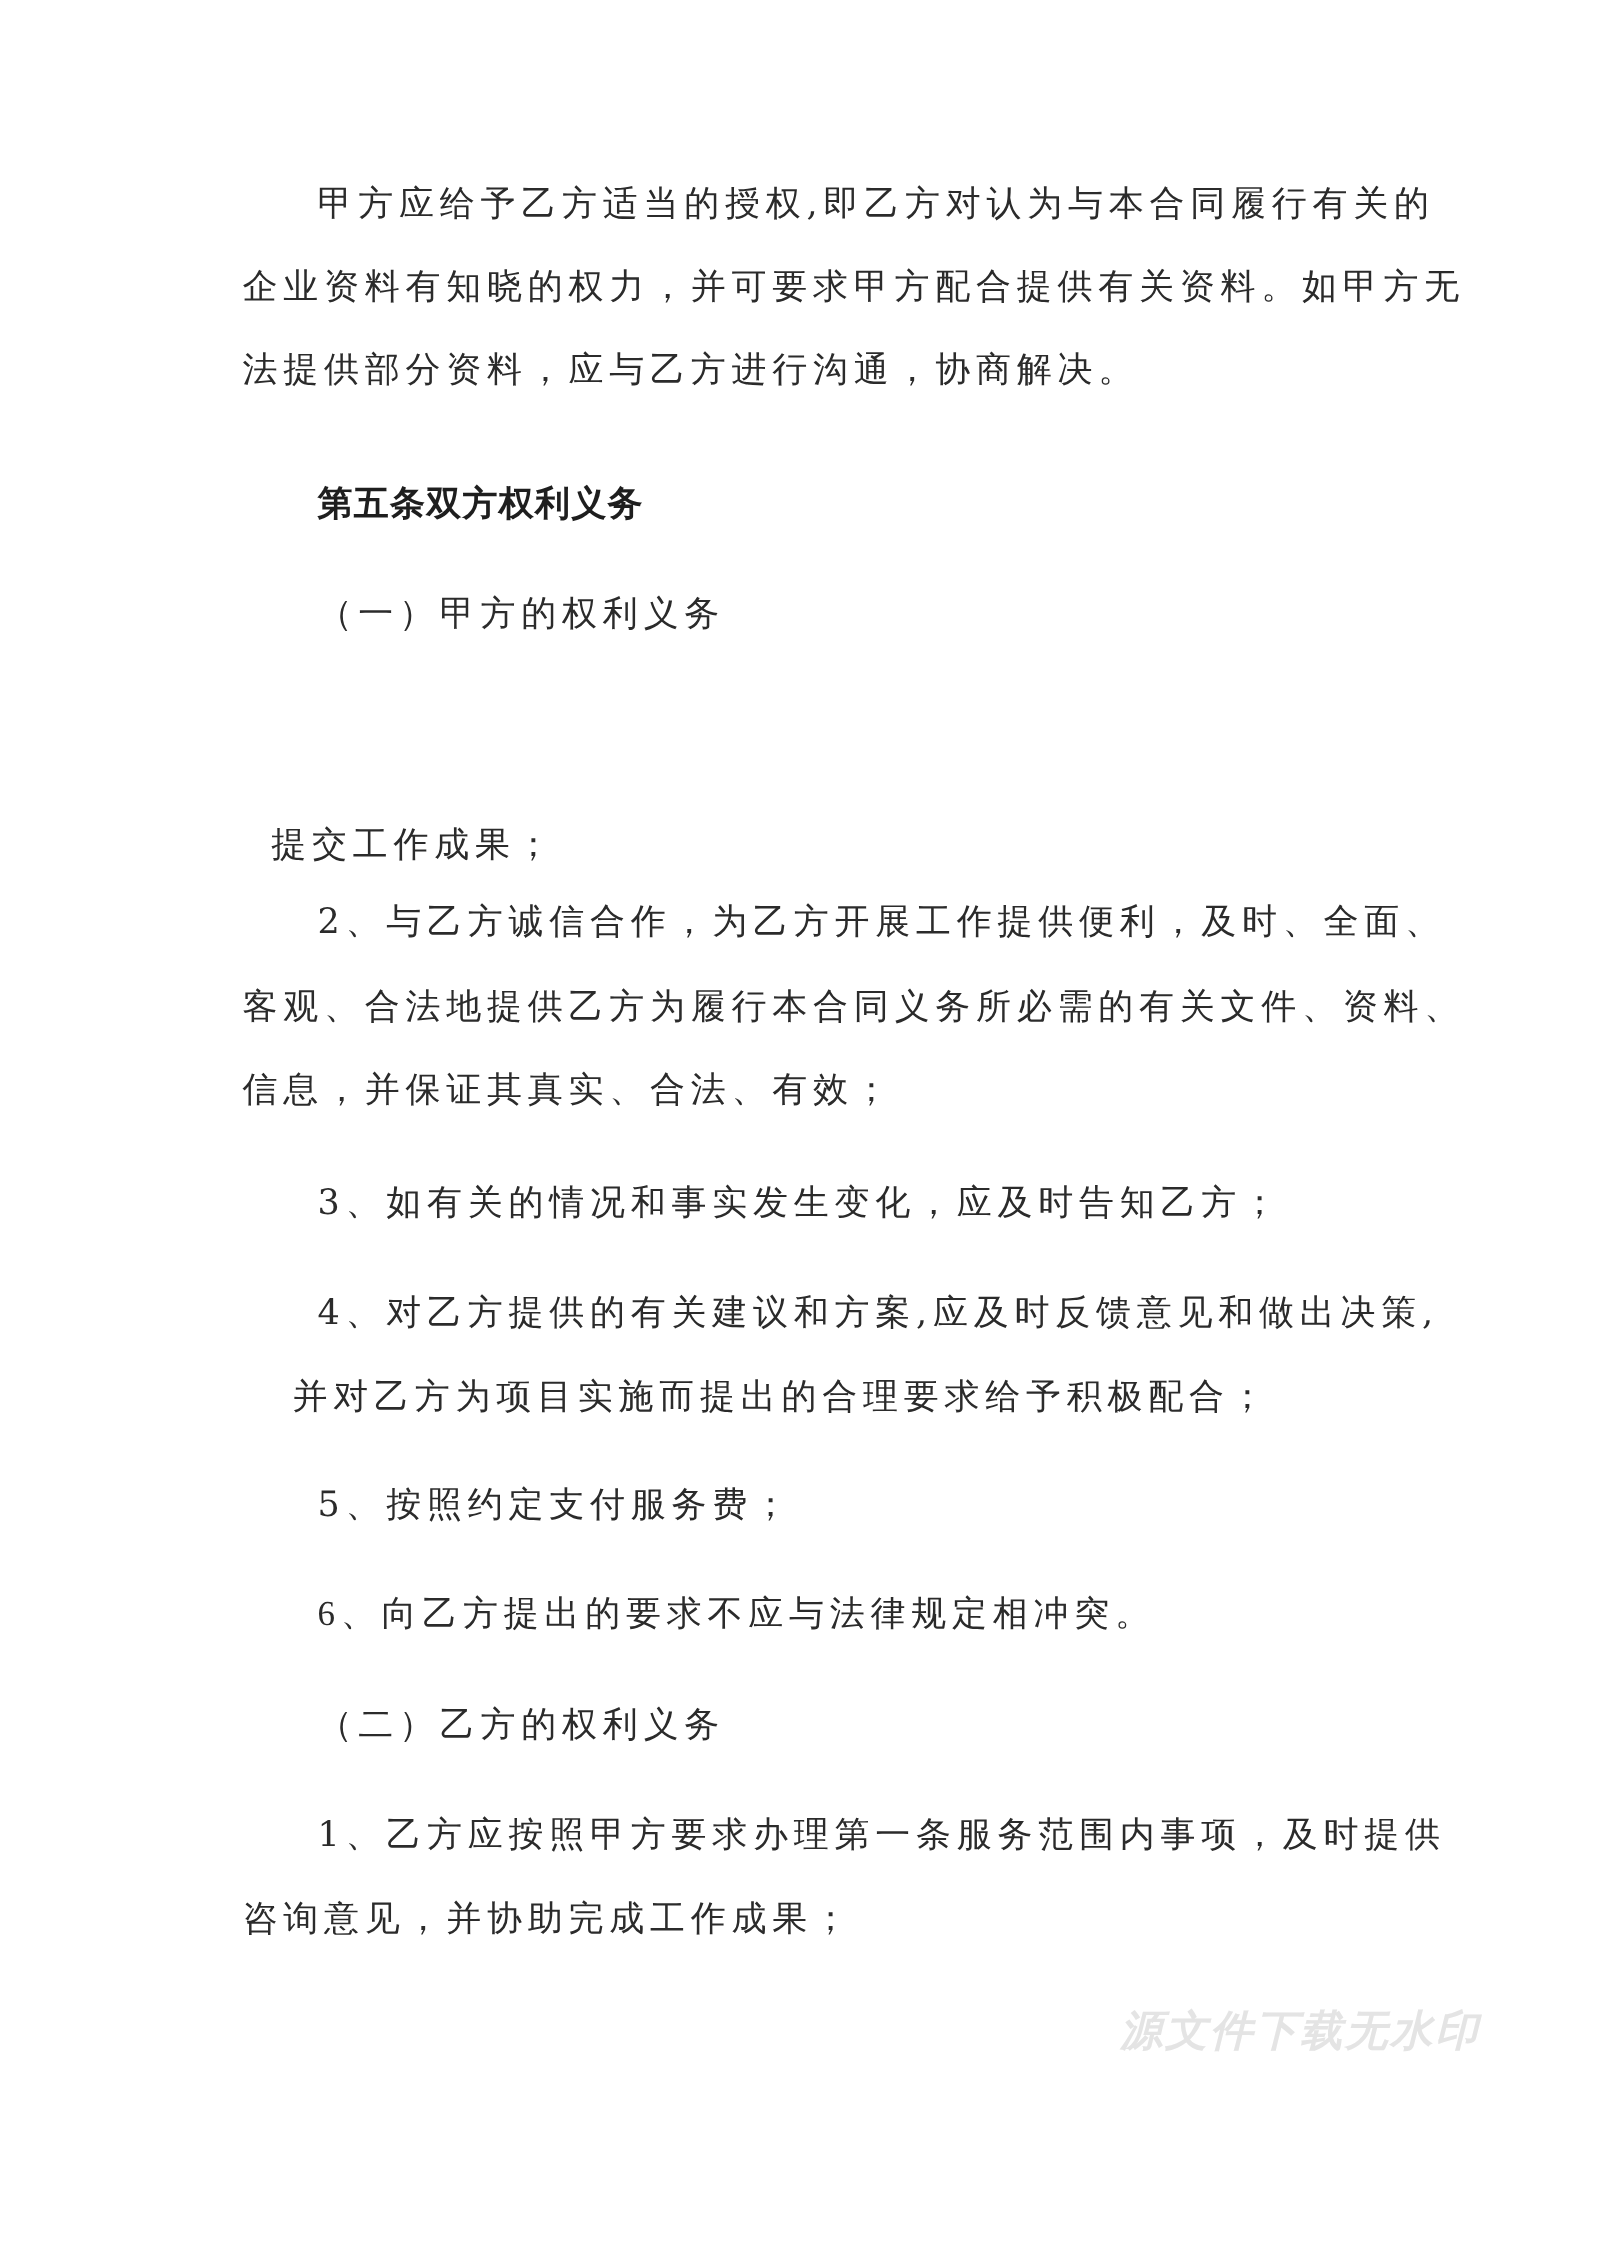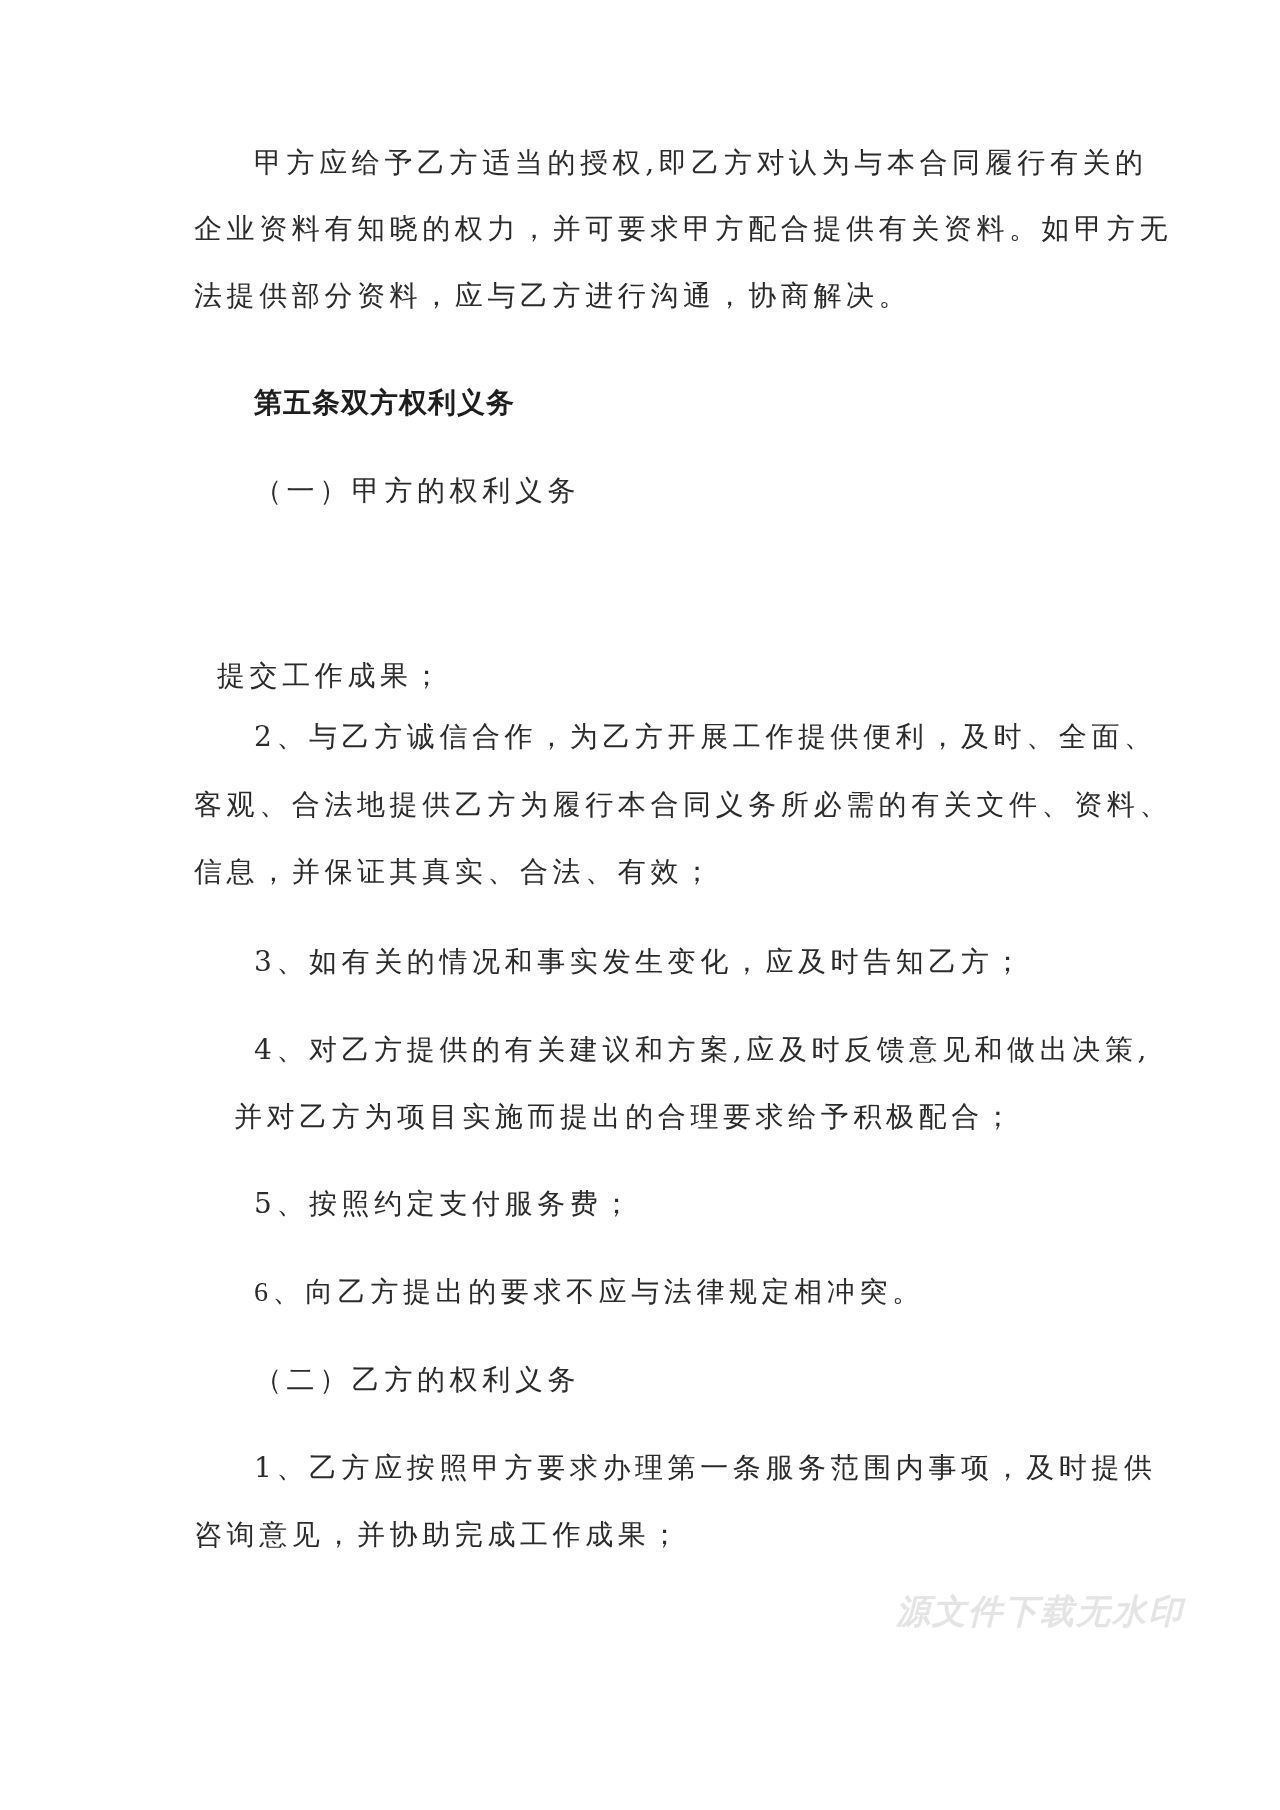--- a/index.html
+++ b/index.html
@@ -49,21 +49,21 @@
     .wm-title {
       font-size: 64px;
       font-weight: bold;
       line-height: 76px;
       letter-spacing: 2px;
     }
     .wm-sub {
       font-size: 34px;
       font-weight: bold;
       line-height: 44px;
-      margin-top: 4px;
+      margin-top: 18px;
       letter-spacing: 2px;
     }
   </style>
 </head>
 <body>
 
 <div class="page">
 
   <div class="line" style="left:254px; top:143px;">甲方应给予乙方适当的授权,即乙方对认为与本合同履行有关的</div>
   <div class="line" style="left:194px; top:209px;">企业资料有知晓的权力，并可要求甲方配合提供有关资料。如甲方无</div>

